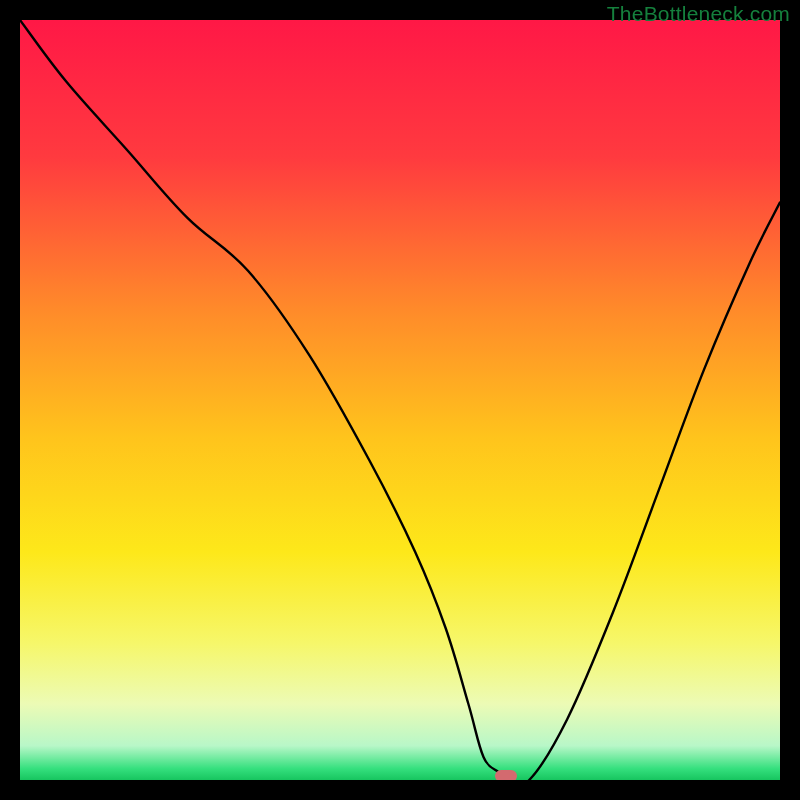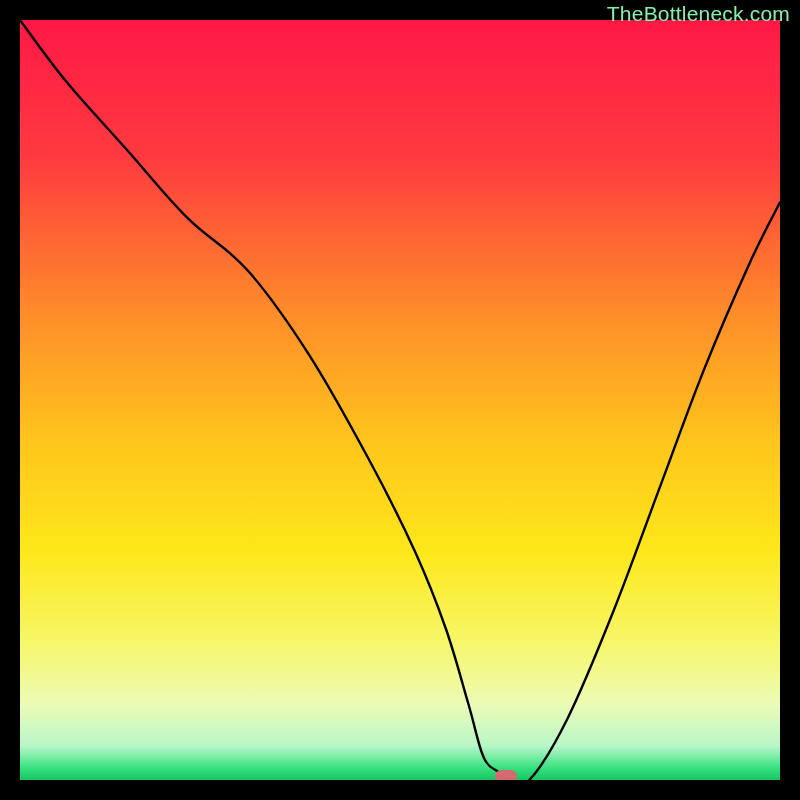--- a/index.html
+++ b/index.html
@@ -34,21 +34,21 @@
   }
   .curve {
     position: absolute;
     inset: 0;
     pointer-events: none;
   }
   .watermark {
     position: absolute;
     top: 2px;
     right: 10px;
-    color: #86efac;
+    color: #15803d;
     font-size: 21px;
     letter-spacing: 0.2px;
     user-select: none;
   }
   .marker {
     position: absolute;
     width: 22px;
     height: 12px;
     border-radius: 6px;
     background: #d36a6f;

